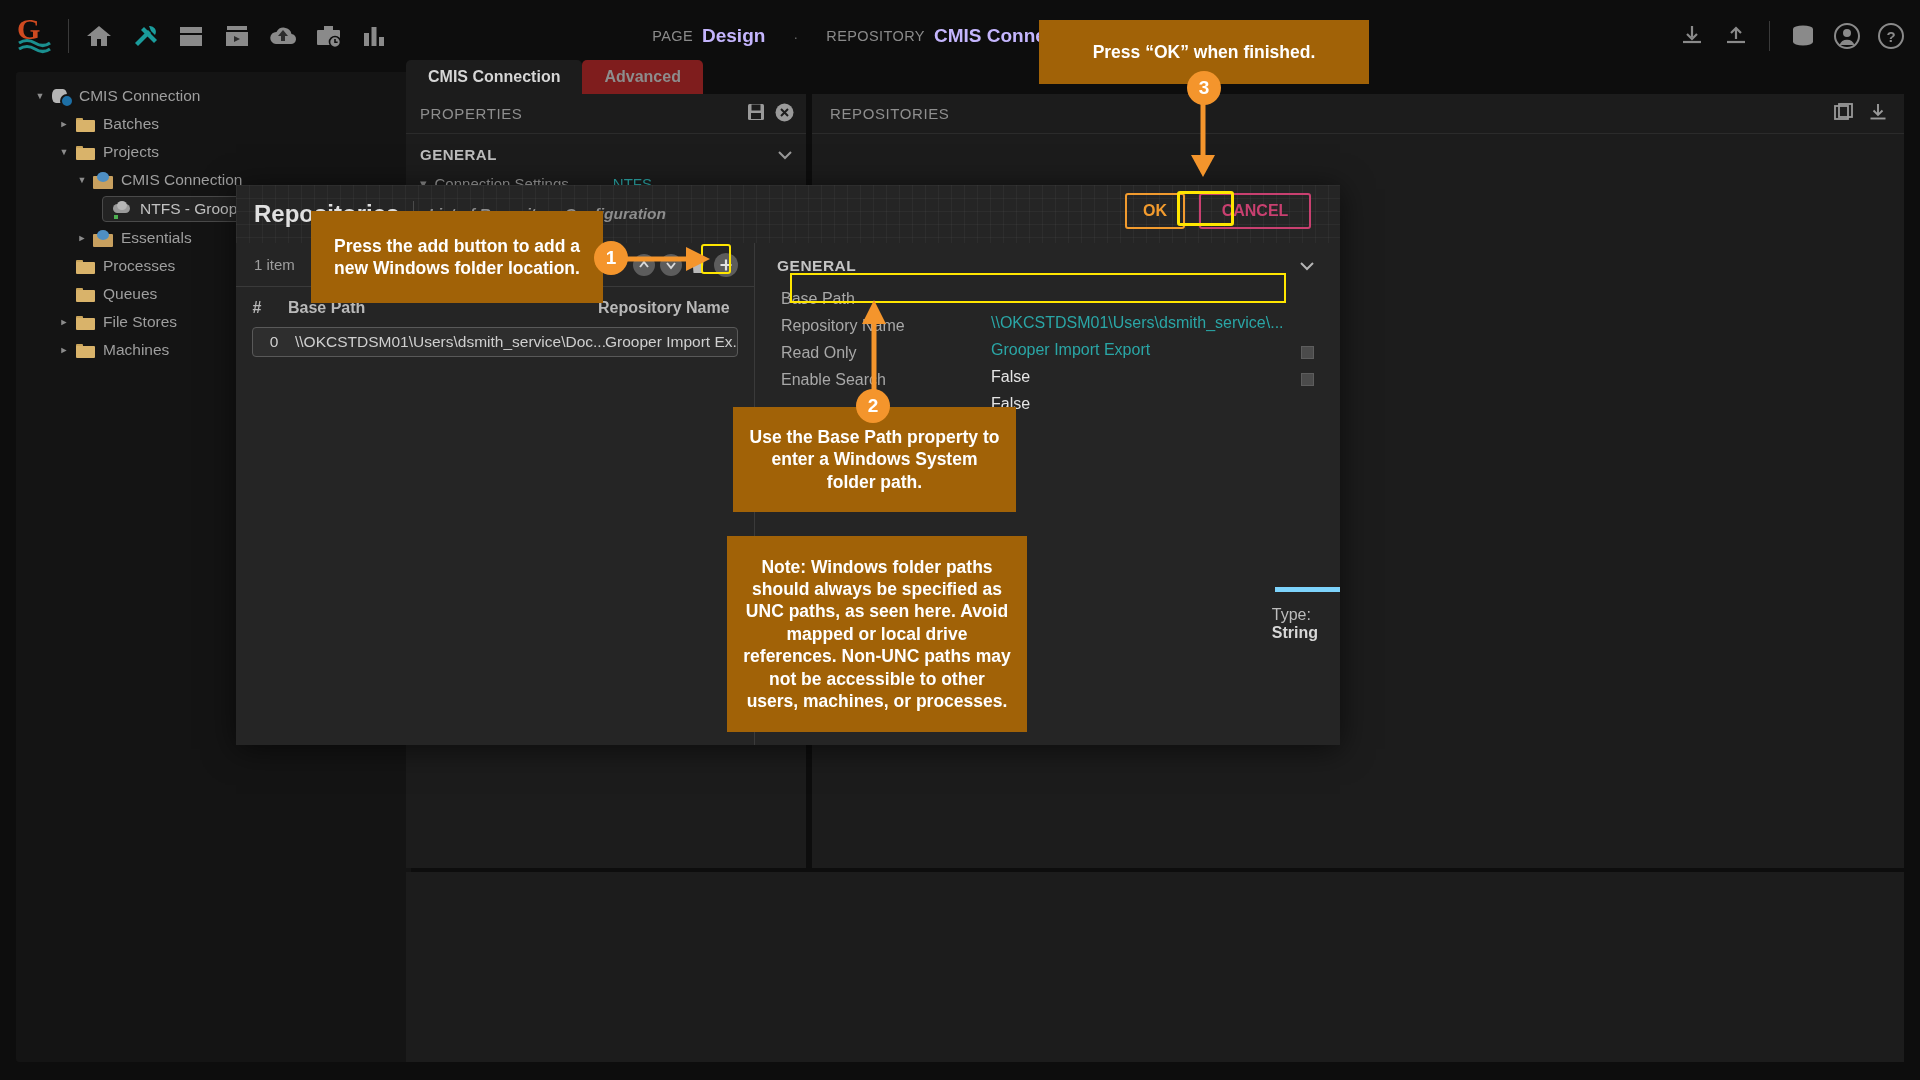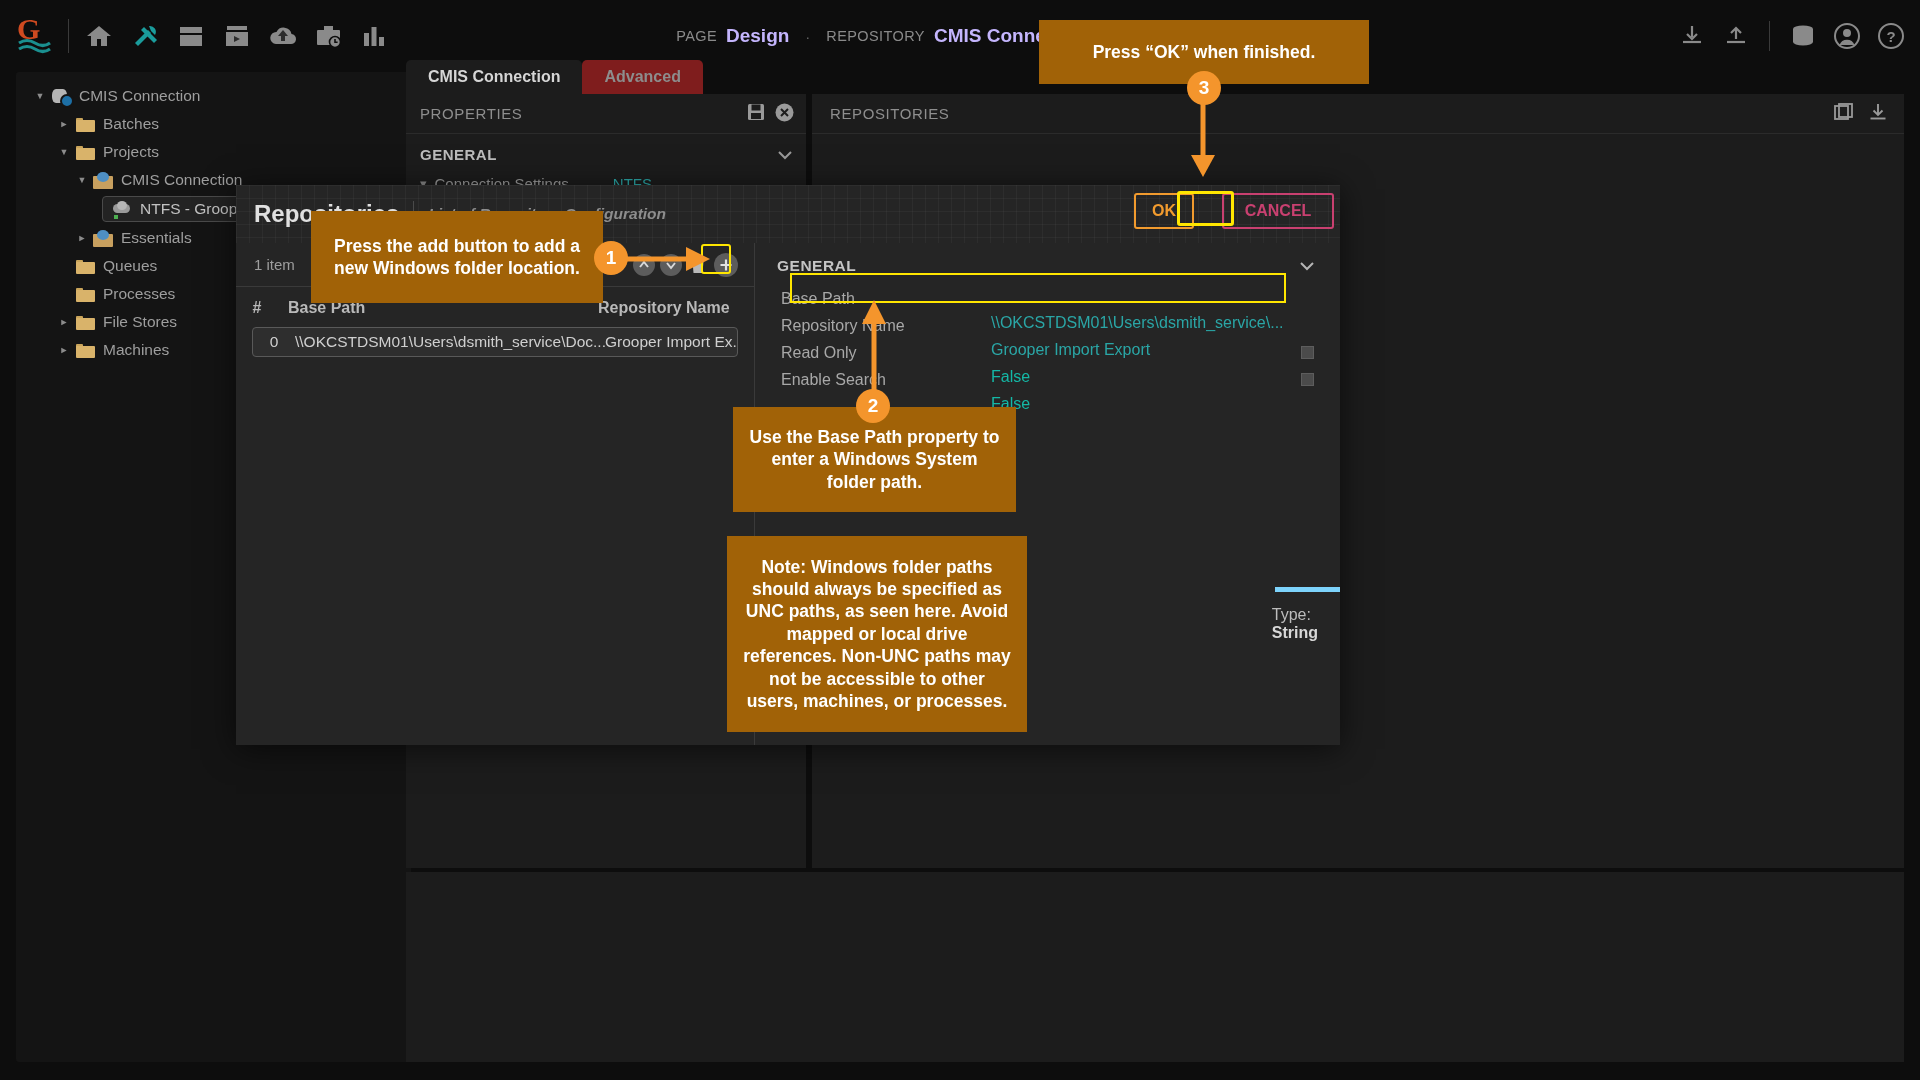--- a/index.html
+++ b/index.html
@@ -17,21 +17,21 @@
     background: #0d0d0d; display: flex; align-items: center;
   }
   .logo-wrap { width: 68px; display: flex; justify-content: center; align-items: center; }
   .topbar-divider { width: 1px; height: 34px; background: #3a3a3a; margin-right: 14px; }
   .nav-icons { display: flex; align-items: center; gap: 14px; }
   .nav-icon { width: 32px; height: 32px; display: flex; align-items: center; justify-content: center; cursor: pointer; }
   .nav-icon svg { display: block; }
 
   .topbar-center {
     position: absolute; left: 0; right: 0; top: 0; height: 72px;
-    display: flex; align-items: center; justify-content: center; gap: 16px;
+    display: flex; align-items: center; justify-content: center; gap: 28px;
     pointer-events: none;
   }
   .crumb { display: flex; align-items: center; gap: 9px; pointer-events: auto; }
   .crumb-label { color: #8a8a8a; font-size: 14.5px; letter-spacing: .4px; }
   .crumb-value { color: #c4b5fd; font-size: 19px; font-weight: bold; }
   .crumb-dot { color: #636363; font-size: 15px; }
 
   .topbar-right {
     position: absolute; right: 14px; top: 0; height: 72px;
     display: flex; align-items: center; gap: 14px;
@@ -125,21 +125,21 @@
     background-image:
       linear-gradient(rgba(255,255,255,.035) 1px, transparent 1px),
       linear-gradient(90deg, rgba(255,255,255,.035) 1px, transparent 1px);
     background-size: 13px 13px;
     background-color: #252525;
   }
   .modal-title { font-size: 24px; font-weight: bold; color: #e0e0e0; }
   .modal-pipe { width: 1px; height: 26px; background: #4a4a4a; }
   .modal-sub { font-size: 15.5px; font-style: italic; font-weight: bold; color: #8d8d8d; }
 
-  .modal-actions { position: absolute; right: 6px; top: 8px; display: flex; gap: 28px; }
+  .modal-actions { position: absolute; right: 29px; top: 8px; display: flex; gap: 14px; }
   .btn-ok, .btn-cancel {
     width: 60px; height: 36px; display: flex; align-items: center; justify-content: center;
     font-size: 16px; font-weight: bold; border-radius: 3px; cursor: pointer; background: transparent;
   }
   .btn-ok { border: 2px solid #f29b2e; color: #f29b2e; }
   .btn-cancel { border: 2px solid #c94070; color: #c94070; width: 112px; }
   .ok-highlight {
     position: absolute; left: 1177px; top: 191px; width: 57px; height: 35px;
     border: 3px solid #ffe600; border-radius: 3px; pointer-events: none;
   }
@@ -181,21 +181,21 @@
     display: flex; align-items: center; justify-content: space-between;
     padding: 14px 22px 10px 22px; color: #c5c5c5; font-size: 15.5px; font-weight: bold; letter-spacing: .5px;
   }
   .pgrid { padding: 0 18px; }
   .pgrid .prow {
     display: flex; align-items: center; height: 27px; color: #a8a8a8; font-size: 16px;
   }
   .pgrid .prow .k { width: 218px; padding-left: 8px; }
   .pgrid .prow .v { flex: 1; color: #2aa6a6; overflow: hidden; white-space: nowrap; text-overflow: ellipsis; margin-top: 48px; }
   .pgrid .prow .v.dim { color: #7c7c7c; }
-  .pgrid .prow .v.plain { color: #14b8a6; }
+  .pgrid .prow .v.plain { color: #e5e5e5; }
   .chk { width: 13px; height: 13px; background: #4b4b4b; border: 1px solid #5d5d5d; margin-right: 8px; }
   .basepath-highlight {
     position: absolute; left: 790px; top: 273px; width: 496px; height: 30px;
     border: 2.5px solid #ffe600; pointer-events: none;
   }
   .modal-footer {
     position: absolute; left: 520px; right: 0; bottom: 0; height: 158px;
     border-top: 5px solid #7dd3fc;
   }
   .type-line { position: absolute; right: 22px; top: 14px; color: #bdbdbd; font-size: 16px; }
@@ -375,28 +375,28 @@
       <span class="tree-ico">
           <span class="boxico"></span>
         </span>
       <span>Essentials</span>
     </div>
     <div class="tree-row" style="padding-left:38px">
       <span class="tw"></span>
       <span class="tree-ico">
           <span class="folder"></span>
         </span>
-      <span>Queues</span>
+      <span>Processes</span>
     </div>
     <div class="tree-row" style="padding-left:38px">
       <span class="tw"></span>
       <span class="tree-ico">
           <span class="folder"></span>
         </span>
-      <span>Processes</span>
+      <span>Queues</span>
     </div>
     <div class="tree-row" style="padding-left:38px">
       <span class="tw">►</span>
       <span class="tree-ico">
           <span class="folder"></span>
         </span>
       <span>File Stores</span>
     </div>
     <div class="tree-row" style="padding-left:38px">
       <span class="tw">►</span>

